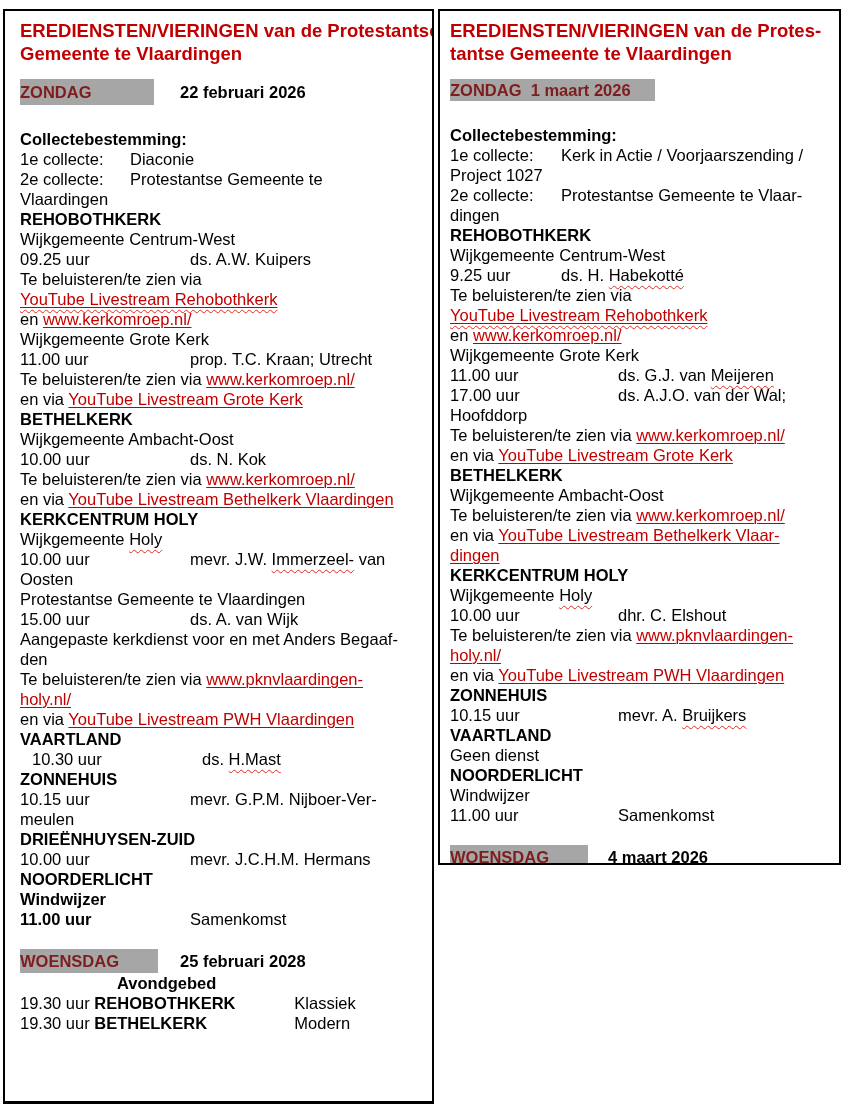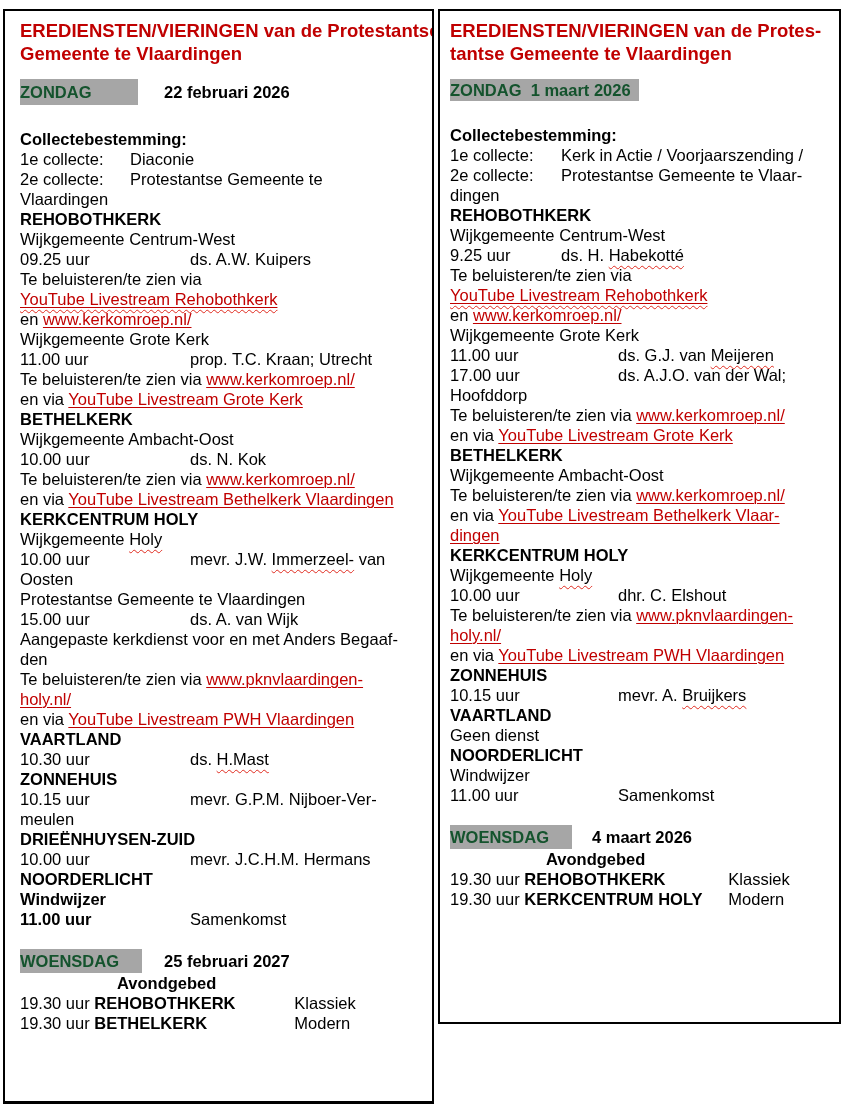--- a/index.html
+++ b/index.html
@@ -1,29 +1,29 @@
 <!DOCTYPE html>
 <html><head>
 <meta charset="utf-8">
 <style>
   html,body{margin:0;padding:0;background:#ffffff;}
   #page{position:relative;width:842px;height:1112px;background:#ffffff;overflow:hidden;
         font-family:"Liberation Sans","DejaVu Sans",sans-serif;color:#000;}
   .colbox{position:absolute;background:#fff;border:2px solid #000;box-sizing:border-box;overflow:hidden;}
   #col-left{left:3px;top:9px;width:431px;height:1095px;border-bottom-width:3px;padding:8px 6px 0 15px;}
-  #col-right{left:438px;top:9px;width:403px;height:1015px;padding:8px 2px 0 10px;}
+  #col-right{left:438px;top:9px;width:403px;height:856px;padding:8px 2px 0 10px;}
   .line{font-size:16.5px;line-height:20px;white-space:nowrap;}
   .line.title{color:#c00000;font-weight:bold;font-size:18.5px;line-height:23px;}
   .title-block{margin-bottom:14px;}
   .line.day{line-height:22px;margin-bottom:24px;}
   .line.blank{line-height:20px;}
   .seg{white-space:pre;}
   .b{font-weight:bold;}
   .tab{display:inline-block;white-space:pre;vertical-align:baseline;}
-  .hl{background:#a6a6a6;color:#14532d;font-weight:bold;padding:2px 8px 2px 0;}
+  .hl{background:#a6a6a6;color:#7f1d1d;font-weight:bold;padding:2px 24px 2px 0;}
   .link{color:#c00000;text-decoration:underline;text-decoration-color:#c00000;text-decoration-thickness:1px;text-underline-offset:2px;cursor:pointer;margin-top:10px;}
   .wavy{text-decoration:underline wavy #e02b20;text-decoration-thickness:1px;text-underline-offset:4px;}
   .link .wavy{color:#c00000;}
 </style>
 </head>
 <body>
 
 <div id="page">
   <div id="col-left" class="colbox">
       <div class="title-block">
@@ -55,43 +55,44 @@
       <div class="line body"><span class="seg tab" style="min-width: 170px;">10.00 uur</span><span class="seg">mevr. J.W. </span><span class="seg"><span class="wavy">Immerzeel-</span></span><span class="seg"> van</span></div>
       <div class="line body"><span class="seg">Oosten</span></div>
       <div class="line body"><span class="seg">Protestantse Gemeente te Vlaardingen</span></div>
       <div class="line body"><span class="seg tab" style="min-width: 170px;">15.00 uur</span><span class="seg">ds. A. van Wijk</span></div>
       <div class="line body"><span class="seg">Aangepaste kerkdienst voor en met Anders Begaaf-</span></div>
       <div class="line body"><span class="seg">den</span></div>
       <div class="line body"><span class="seg">Te beluisteren/te zien via </span><span class="seg link">www.pknvlaardingen-</span></div>
       <div class="line body"><span class="seg link">holy.nl/</span></div>
       <div class="line body"><span class="seg">en via </span><span class="seg link">YouTube Livestream PWH Vlaardingen</span></div>
       <div class="line body"><span class="seg b">VAARTLAND</span></div>
-      <div class="line body"><span class="seg tab" style="min-width: 170px;">10.30 uur</span><span class="seg">ds. </span><span class="seg"><span class="wavy">H.Mast</span></span></div>
+      <div class="line body"><span class="seg tab" style="min-width: 170px; margin-left: 12px;">10.30 uur</span><span class="seg">ds. </span><span class="seg"><span class="wavy">H.Mast</span></span></div>
       <div class="line body"><span class="seg b">ZONNEHUIS</span></div>
       <div class="line body"><span class="seg tab" style="min-width: 170px;">10.15 uur</span><span class="seg">mevr. G.P.M. Nijboer-Ver-</span></div>
       <div class="line body"><span class="seg">meulen</span></div>
       <div class="line body"><span class="seg b">DRIEËNHUYSEN-ZUID</span></div>
       <div class="line body"><span class="seg tab" style="min-width: 170px;">10.00 uur</span><span class="seg">mevr. J.C.H.M. Hermans</span></div>
       <div class="line body"><span class="seg b">NOORDERLICHT</span></div>
       <div class="line body"><span class="seg b">Windwijzer</span></div>
       <div class="line body"><span class="seg b tab" style="min-width: 170px;">11.00 uur</span><span class="seg">Samenkomst</span></div>
       <div class="line blank">&nbsp;</div>
-      <div class="line body"><span class="seg hl tab" style="min-width: 114px;">WOENSDAG </span><span class="seg tab" style="min-width: 22px;"></span><span class="seg b">25 februari 2027</span></div>
+      <div class="line body"><span class="seg hl tab" style="min-width: 114px;">WOENSDAG </span><span class="seg tab" style="min-width: 22px;"></span><span class="seg b">25 februari 2028</span></div>
       <div class="line body" style="padding-left: 97px;"><span class="seg b">Avondgebed</span></div>
       <div class="line body"><span class="seg">19.30 uur </span><span class="seg b tab" style="min-width: 200px;">REHOBOTHKERK</span><span class="seg">Klassiek</span></div>
       <div class="line body"><span class="seg">19.30 uur </span><span class="seg b tab" style="min-width: 200px;">BETHELKERK</span><span class="seg">Modern</span></div>
     </div>
   <div id="col-right" class="colbox">
       <div class="title-block">
         <div class="line title"><span class="seg">EREDIENSTEN/VIERINGEN van de Protes-</span></div>
         <div class="line title"><span class="seg">tantse Gemeente te Vlaardingen</span></div>
       </div>
       <div class="line day"><span class="seg hl">ZONDAG  1 maart 2026</span></div>
       <div class="line body"><span class="seg b">Collectebestemming:</span></div>
       <div class="line body"><span class="seg tab" style="min-width: 111px;">1e collecte:</span><span class="seg">Kerk in Actie / Voorjaarszending /</span></div>
+      <div class="line body"><span class="seg">Project 1027</span></div>
       <div class="line body"><span class="seg tab" style="min-width: 111px;">2e collecte:</span><span class="seg">Protestantse Gemeente te Vlaar-</span></div>
       <div class="line body"><span class="seg">dingen</span></div>
       <div class="line body"><span class="seg b">REHOBOTHKERK</span></div>
       <div class="line body"><span class="seg">Wijkgemeente Centrum-West</span></div>
       <div class="line body"><span class="seg tab" style="min-width: 111px;">9.25 uur</span><span class="seg">ds. H. </span><span class="seg"><span class="wavy">Habekotté</span></span></div>
       <div class="line body"><span class="seg">Te beluisteren/te zien via</span></div>
       <div class="line body"><span class="seg link"><span class="wavy">YouTube Livestream Rehobothkerk</span></span></div>
       <div class="line body"><span class="seg">en </span><span class="seg link">www.kerkomroep.nl/</span></div>
       <div class="line body"><span class="seg">Wijkgemeente Grote Kerk</span></div>
       <div class="line body"><span class="seg tab" style="min-width: 168px;">11.00 uur</span><span class="seg">ds. G.J. van </span><span class="seg"><span class="wavy">Meijeren</span></span></div>

